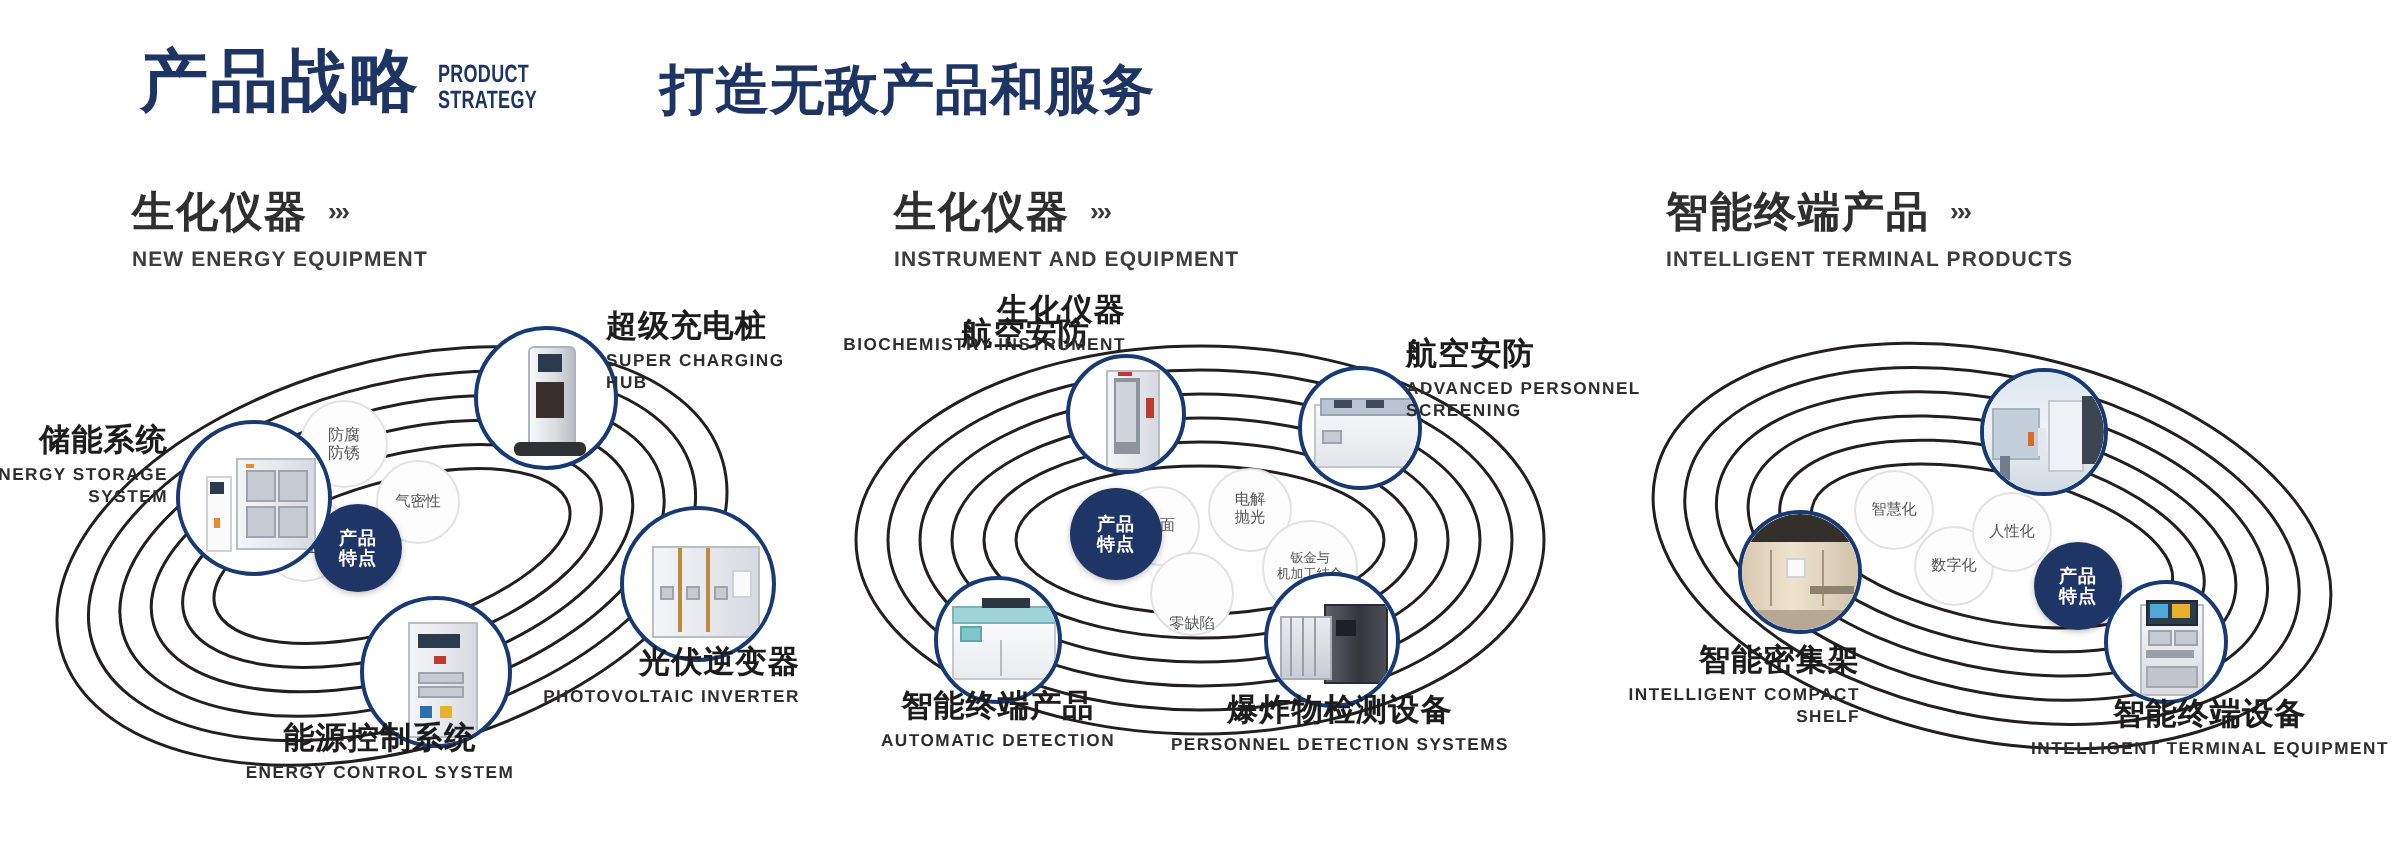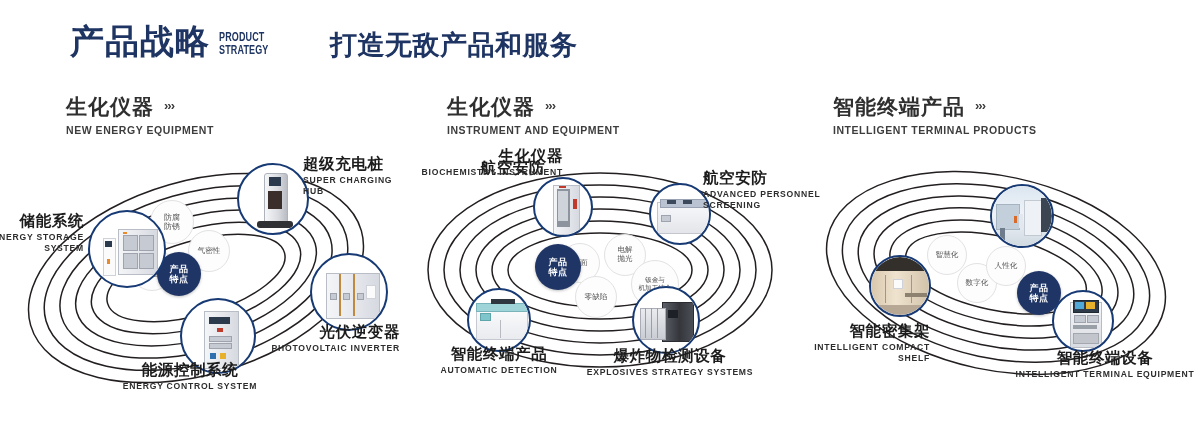--- a/index.html
+++ b/index.html
@@ -248,21 +248,21 @@
       </svg>
     </div>
 
     <div class="fbub" style="left:160px;top:93px;width:38px;height:38px;font-size:7.6px;">
       <span>镜面</span>
     </div>
     <div class="fbub" style="left:204px;top:84px;width:40px;height:40px;font-size:7.6px;">
       <span>电解</span>
       <span>抛光</span>
     </div>
-    <div class="fbub" style="left:175px;top:126px;width:40px;height:40px;font-size:7.6px;">
+    <div class="fbub" style="left:175px;top:126px;width:40px;height:40px;font-size:7.6px;justify-content:flex-end;">
       <span>零缺陷</span>
     </div>
     <div class="fbub" style="left:231px;top:110px;width:46px;height:46px;font-size:6.6px;">
       <span>钣金与</span>
       <span>机加工结合</span>
     </div>
 
     <div class="badge" style="left:135px;top:94px;width:46px;height:46px;font-size:9px;">
       <span>产品</span>
       <span>特点</span>
@@ -318,21 +318,21 @@
         <div class="dev cabdark" style="left:28px;top:14px;width:30px;height:38px;"></div>
         <div class="dev" style="left:6px;top:20px;width:24px;height:30px;background:linear-gradient(180deg,#e9ebef,#c9ccd3);border:1px solid #a9acb4;"></div>
         <div class="dev" style="left:11px;top:20px;width:1px;height:30px;background:#9b9ea6;"></div>
         <div class="dev" style="left:17px;top:20px;width:1px;height:30px;background:#9b9ea6;"></div>
         <div class="dev" style="left:23px;top:20px;width:1px;height:30px;background:#9b9ea6;"></div>
         <div class="scr" style="left:34px;top:22px;width:10px;height:8px;background:#1d2026;"></div>
       </div>
     </div>
     <div class="cap c" style="left:170px;top:198px;width:200px;">
       <div class="cn">爆炸物检测设备</div>
-      <div class="en">EXPLOSIVES STRATEGY SYSTEMS</div>
+      <div class="en">PERSONNEL DETECTION SYSTEMS</div>
     </div>
   </div>
 
   <div class="cluster" id="cluster-3">
 
     <div class="rings">
       <svg width="400" height="272" viewBox="0 0 400 272">
         <g transform="translate(196,123) rotate(12)" fill="none" stroke="#231f20" stroke-width="1.5">
           <ellipse rx="172" ry="97"></ellipse>
           <ellipse rx="156" ry="85"></ellipse>

